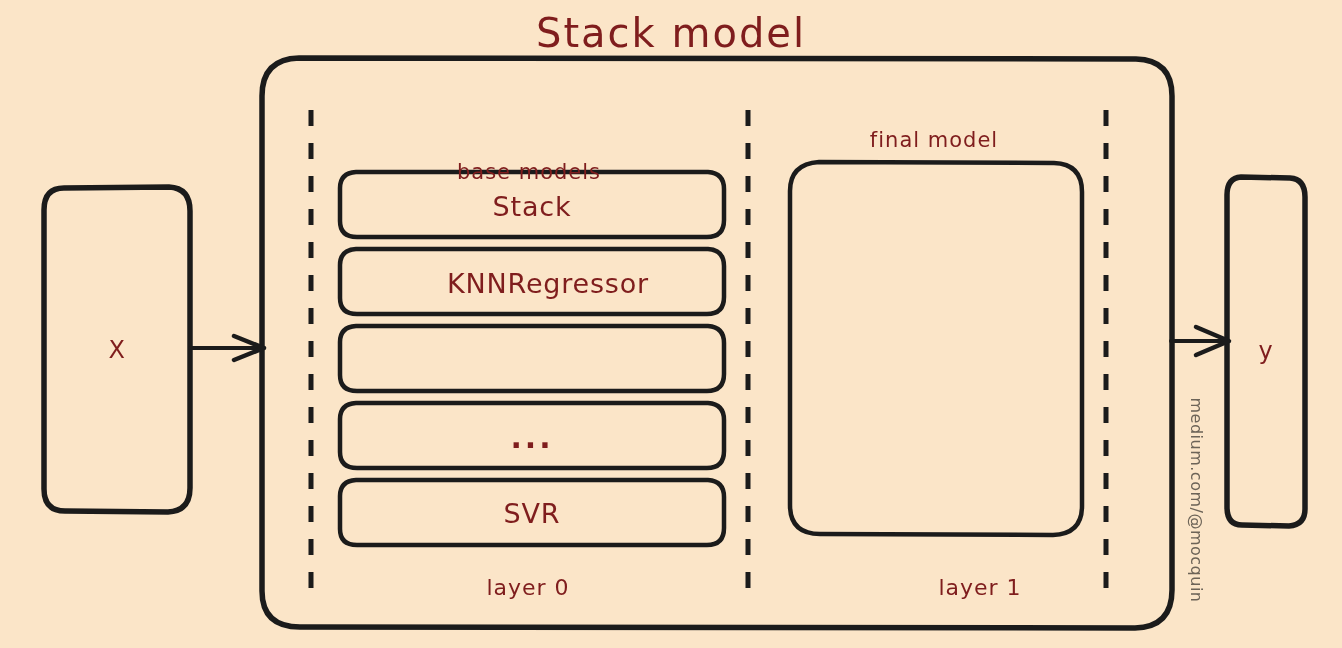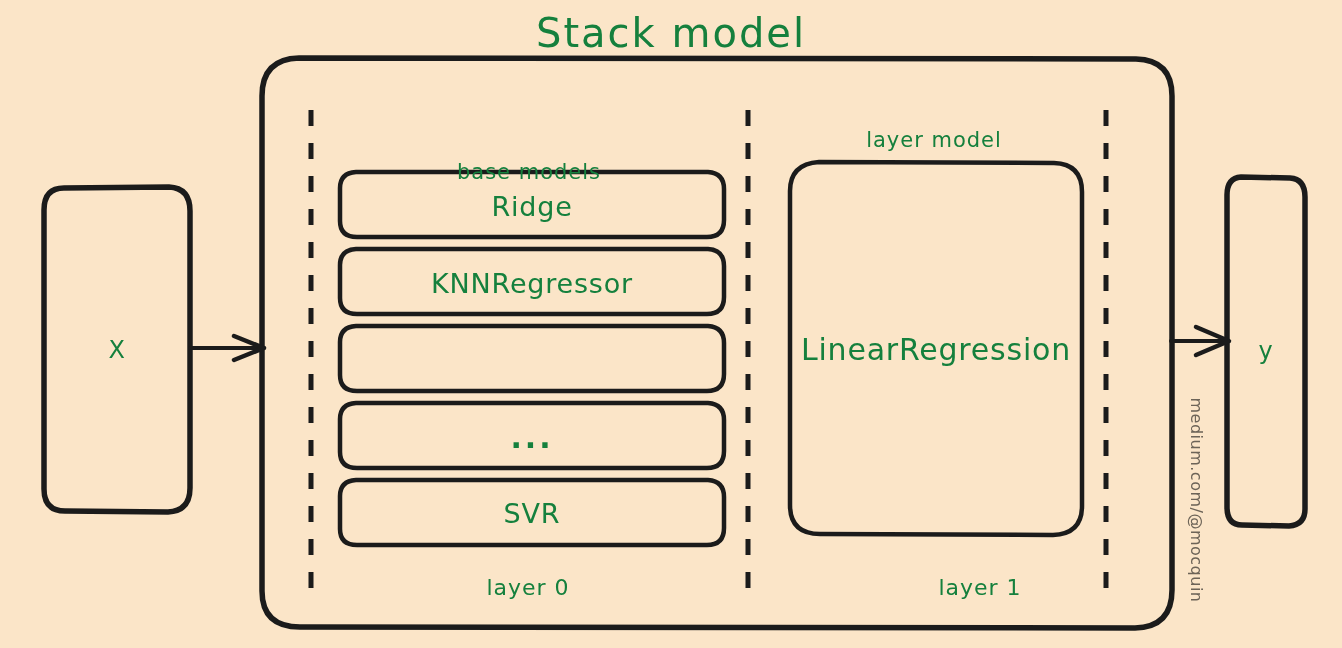--- a/index.html
+++ b/index.html
@@ -51,21 +51,21 @@
     fill: none;
     stroke: #1b1b1b;
     stroke-width: 4.5;
     stroke-linecap: round;
     stroke-linejoin: round;
   }
 
   
   .lbl {
     position: absolute;
-    color: #15803d;
+    color: #7f1d1d;
     font-family: "DejaVu Sans", sans-serif;
     white-space: nowrap;
     letter-spacing: 0.6px;
     -webkit-font-smoothing: antialiased;
   }
   .centered {
     transform: translate(-50%, -50%);
   }
 
   #title-text {
@@ -181,32 +181,31 @@
   </svg>
 
   <div class="lbl centered" id="title-text">Stack model</div>
 
   <div class="lbl centered io-label" style="left:117px; top:350px;">X</div>
 
   <div class="lbl centered io-label" style="left:1266px; top:351px;">y</div>
 
   <div class="lbl centered section-cap" style="left:529px; top:142px;margin-top:30px;">base models</div>
 
-  <div class="lbl centered section-cap" style="left:934px; top:140px;">layer model</div>
-
-  <div class="lbl centered box-label" style="left:532px; top:206px;">Ridge</div>
-
-  <div class="lbl centered box-label" style="left:532px; top:283px;">KNNRegressor</div>
+  <div class="lbl centered section-cap" style="left:934px; top:140px;">final model</div>
+
+  <div class="lbl centered box-label" style="left:532px; top:206px;">Stack</div>
+
+  <div class="lbl centered box-label" style="left:548px; top:283px;">KNNRegressor</div>
 
 
   <div class="lbl centered dots-label" style="left:532px; top:437px;">...</div>
 
   <div class="lbl centered box-label" style="left:532px; top:513px;text-align:center;">SVR</div>
 
-  <div class="lbl centered box-label-big" style="left:936px; top:349px;">LinearRegression</div>
 
   <div class="lbl centered layer-cap" style="left:528px; top:587px;">layer 0</div>
 
   <div class="lbl centered layer-cap" style="left:932px; top:587px;margin-left:48px;">layer 1</div>
 
   <div class="lbl" id="watermark">medium.com/@mocquin</div>
 
   <div class="hit" style="left:44px;  top:187px; width:147px; height:326px;"></div>
   <div class="hit" style="left:1227px;top:177px; width:79px;  height:350px;"></div>
   <div class="hit" style="left:262px; top:58px;  width:911px; height:571px;"></div>

